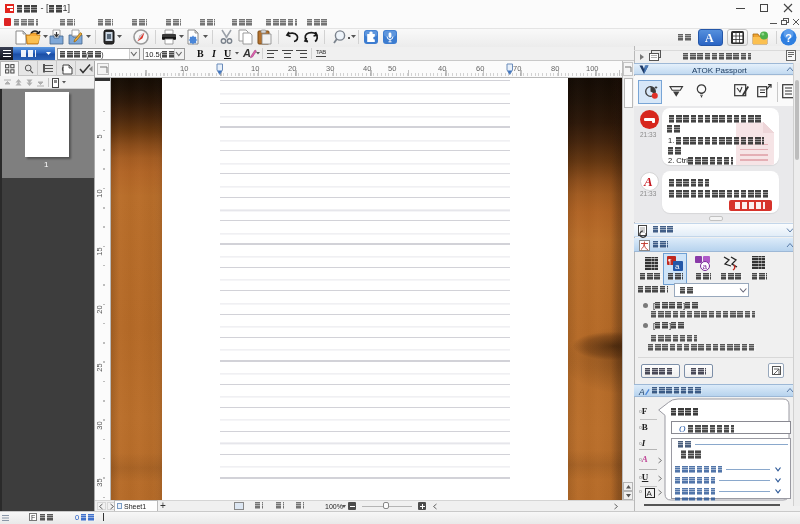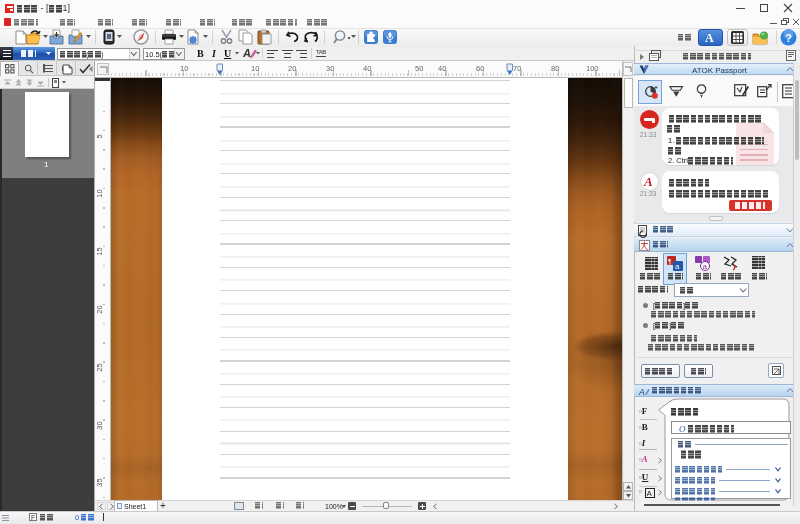--- a/index.html
+++ b/index.html
@@ -337,21 +337,21 @@
  <svg style="left:100px;top:66px;" width="8" height="8">
       <path d="M0 1 L7 1 L7 7" fill="none" stroke="#777" stroke-width="1"></path>
     </svg>
 
  <div id="rulernums" style="position:absolute;left:0;top:0;font-size:6px;color:#666;">
   <div class="tx" style="left:180px;top:64px;">10</div>
   <div class="tx" style="left:251px;top:64px;">10</div>
   <div class="tx" style="left:288px;top:64px;">20</div>
   <div class="tx" style="left:326px;top:64px;">30</div>
   <div class="tx" style="left:363px;top:64px;">40</div>
-  <div class="tx" style="left:415px;top:64px;">50</div>
+  <div class="tx" style="left:388px;top:64px;">50</div>
   <div class="tx" style="left:438px;top:64px;">40</div>
   <div class="tx" style="left:476px;top:64px;">60</div>
   <div class="tx" style="left:513px;top:64px;">70</div>
   <div class="tx" style="left:551px;top:64px;">80</div>
   <div class="tx" style="left:586px;top:64px;text-align:center;">100</div>
  </div>
 
  <div class="ab" style="left:111px;top:73px;width:511px;height:3px;background:repeating-linear-gradient(90deg,#b0b0b0 0 1px,transparent 1px 3.75px);opacity:.55;"></div>
  <div class="ab" style="left:111px;top:70px;width:511px;height:6px;background:repeating-linear-gradient(90deg,#9a9a9a 0 1px,transparent 1px 37.5px);background-position:-3px 0;opacity:.6;"></div>
 

